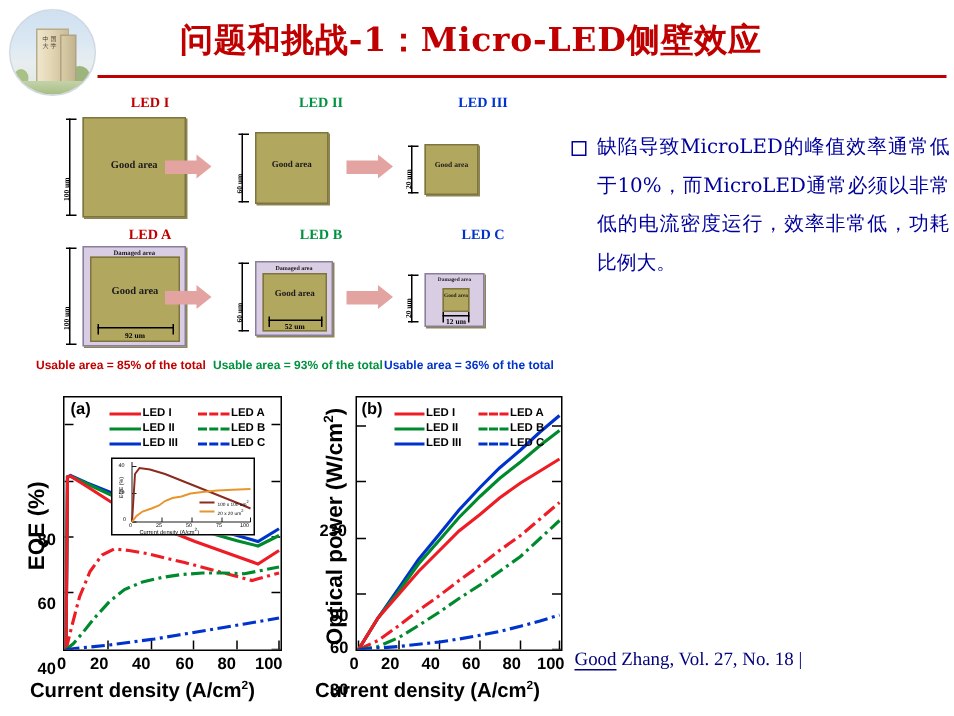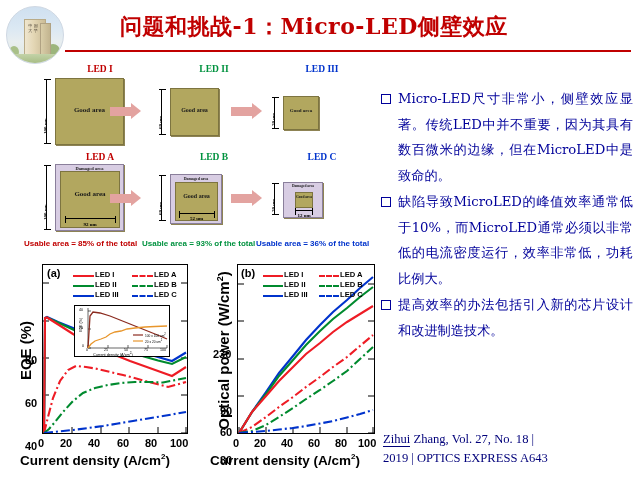--- a/index.html
+++ b/index.html
@@ -396,23 +396,20 @@
     <div class="tick" style="left:62px;top:179px;">20</div>
     <div class="tick" style="left:89px;top:179px;">40</div>
     <div class="tick" style="left:116px;top:179px;">60</div>
     <div class="tick" style="left:143px;top:179px;">80</div>
     <div class="tick" style="left:166px;top:179px;">100</div>
 
     <div class="axlabel" style="left:18px;top:194px;font-size:13.5px;">Current density (A/cm<sup style="font-size:8px;">2</sup>)</div>
   </div>
 
   <div class="textpanel">
-    <div class="bullet">Micro-LED尺寸非常小，侧壁效应显著。传统LED中并不重要，因为其具有数百微米的边缘，但在MicroLED中是致命的。</div>
     <div class="bullet">缺陷导致MicroLED的峰值效率通常低于10%，而MicroLED通常必须以非常低的电流密度运行，效率非常低，功耗比例大。</div>
-    <div class="bullet">提高效率的办法包括引入新的芯片设计和改进制造技术。</div>
   </div>
 
   <div class="cite">
-    <span class="u">Zihui</span><span> Zhang,  Vol. 27, No. 18 |</span><br>
-    <span>2019 | OPTICS EXPRESS  A643</span>
+    <span class="u">Good</span><span> Zhang,  Vol. 27, No. 18 |</span><br>
   </div>
 
 </div>
 
 </body></html>

